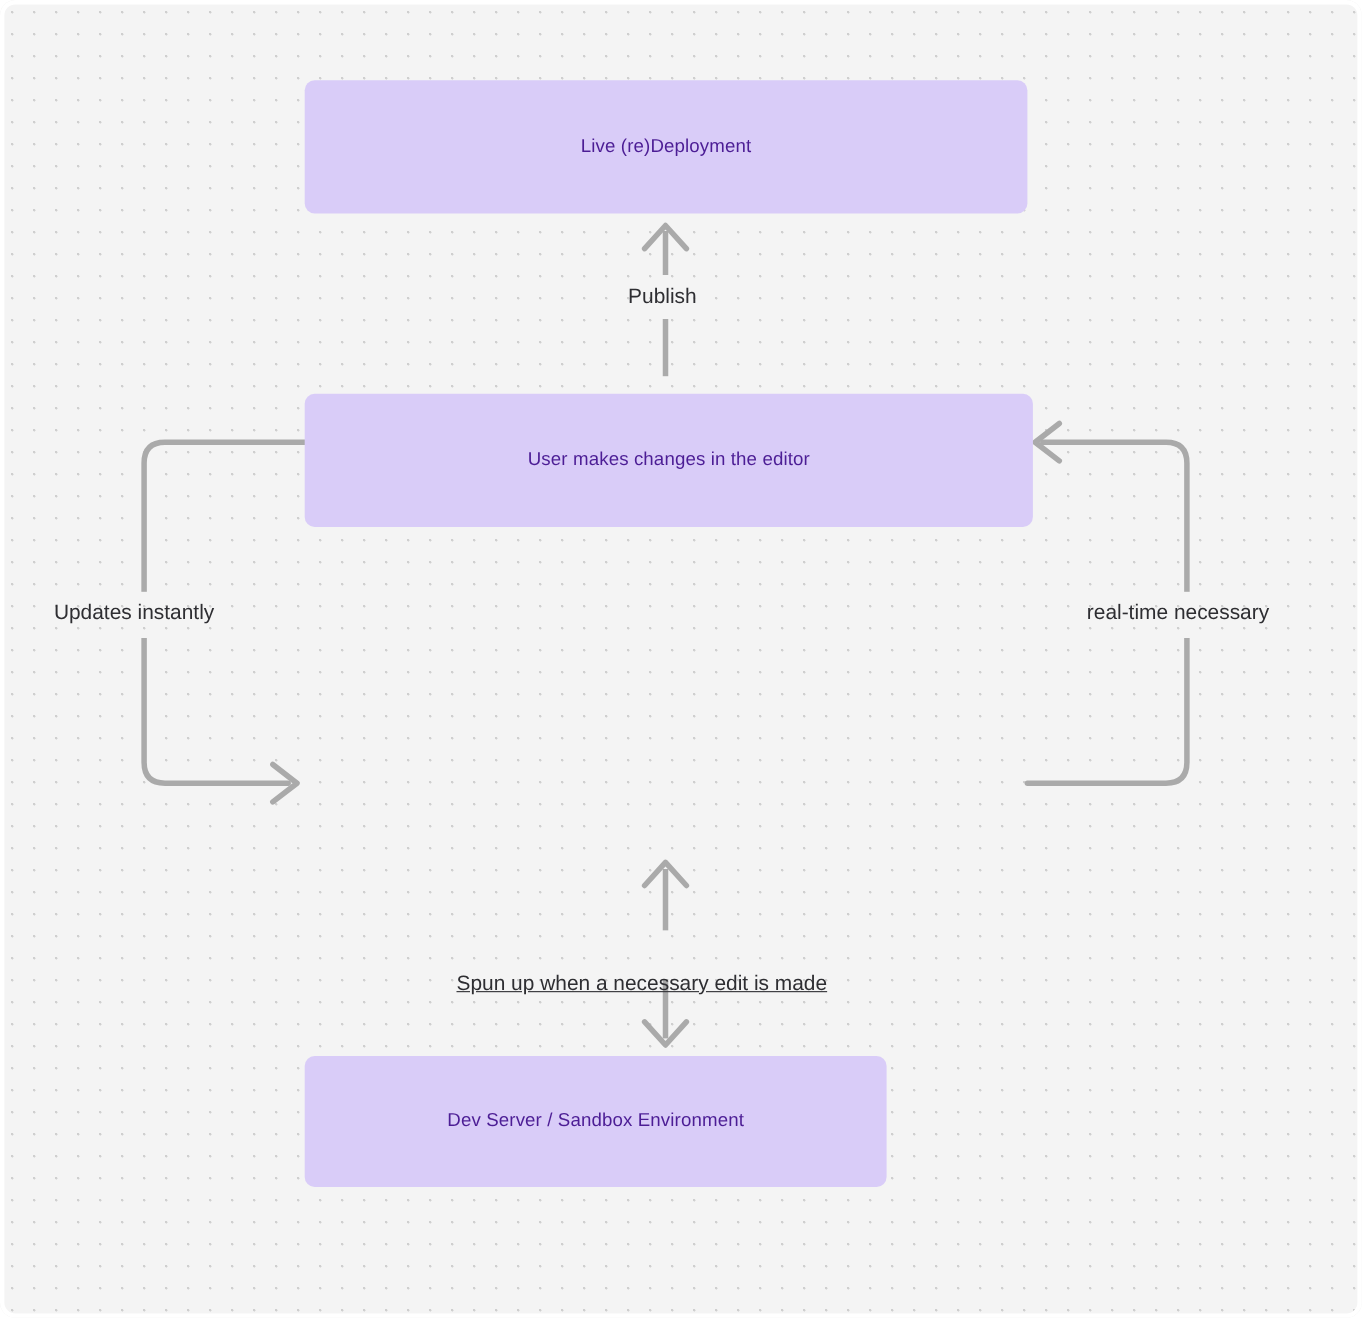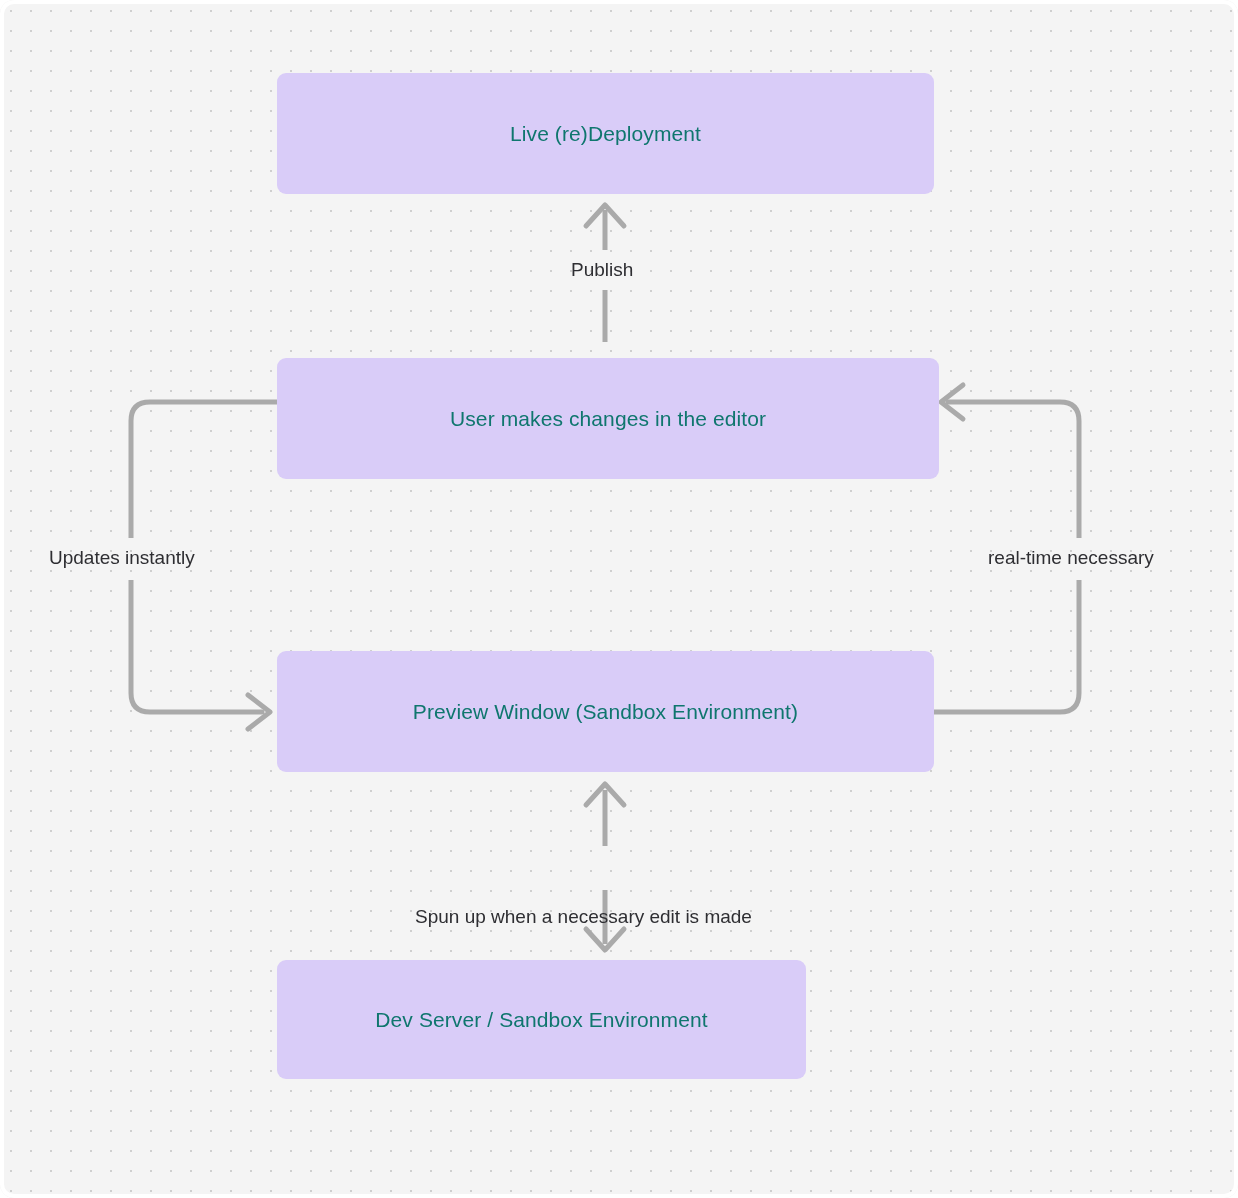--- a/index.html
+++ b/index.html
@@ -49,22 +49,22 @@
 
   
   .node {
     position: absolute;
     background: #d9ccf8;
     border-radius: 9px;
     display: flex;
     align-items: center;
     justify-content: center;
     z-index: 3;
-    color: #0f766e;
-    font-size: 21px;
+    color: #4c1d95;
+    font-size: 17px;
     letter-spacing: .1px;
     line-height: 1.2;
     text-align: center;
     padding: 0 1px;
   }
   .node-label { pointer-events: none; }
 
   #node-live     { left: 277px; top: 73px;   width: 657px; height: 121px; }
   #node-editor   { left: 277px; top: 358px;  width: 662px; height: 121px; }
   #node-preview  { left: 277px; top: 651px;  width: 657px; height: 121px; }
@@ -76,21 +76,21 @@
     z-index: 4;
     color: #2e2e32;
     font-size: 19px;
     line-height: 1;
     white-space: nowrap;
     background: transparent;
   }
   #lbl-publish     { left: 571px;  top: 260px; }
   #lbl-updates     { left: 49px;   top: 548px; }
   #lbl-realtime    { left: 988px;  top: 548px; }
-  #lbl-spun        { left: 415px;  top: 907px; }
+  #lbl-spun        { left: 415px;  top: 885px; text-decoration: underline; }
 
   
   .knock {
     position: absolute;
     z-index: 3;
     background: #f4f4f4;
     background-image: radial-gradient(circle at 1px 1px, #cfcfcf 1.25px, transparent 1.4px);
     background-size: 20px 20px;
   }
   #knock-publish  { left: 560px; top: 250px; width: 92px;  height: 40px; background-position: -550px -240px; }
@@ -132,23 +132,20 @@
   </svg>
 
   <div class="node" id="node-live">
     <span class="node-label">Live (re)Deployment</span>
   </div>
 
   <div class="node" id="node-editor">
     <span class="node-label">User makes changes in the editor</span>
   </div>
 
-  <div class="node" id="node-preview">
-    <span class="node-label">Preview Window (Sandbox Environment)</span>
-  </div>
 
   <div class="node" id="node-dev">
     <span class="node-label">Dev Server / Sandbox Environment</span>
   </div>
 
   <div class="knock" id="knock-publish"></div>
   <div class="knock" id="knock-updates"></div>
   <div class="knock" id="knock-realtime"></div>
   <div class="knock" id="knock-spun"></div>
 

